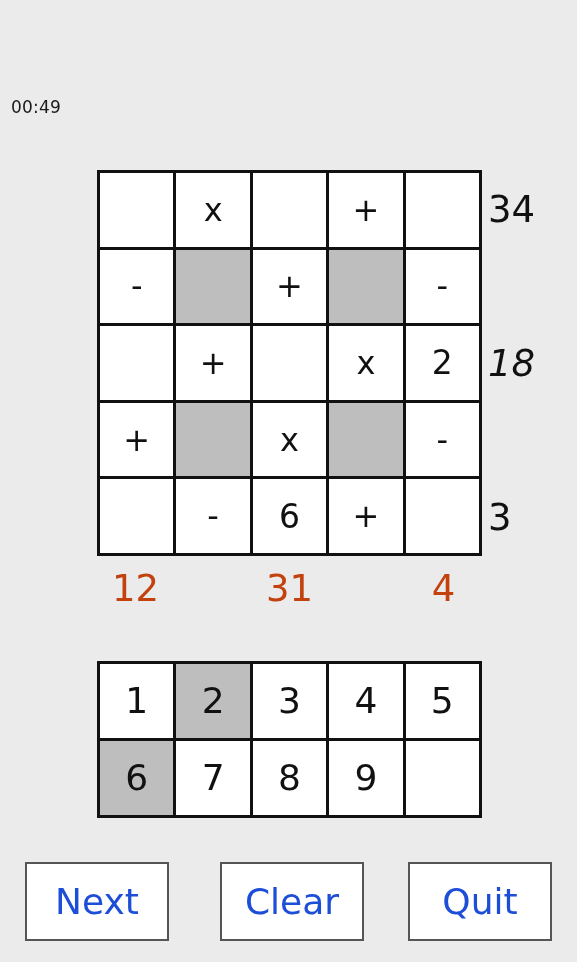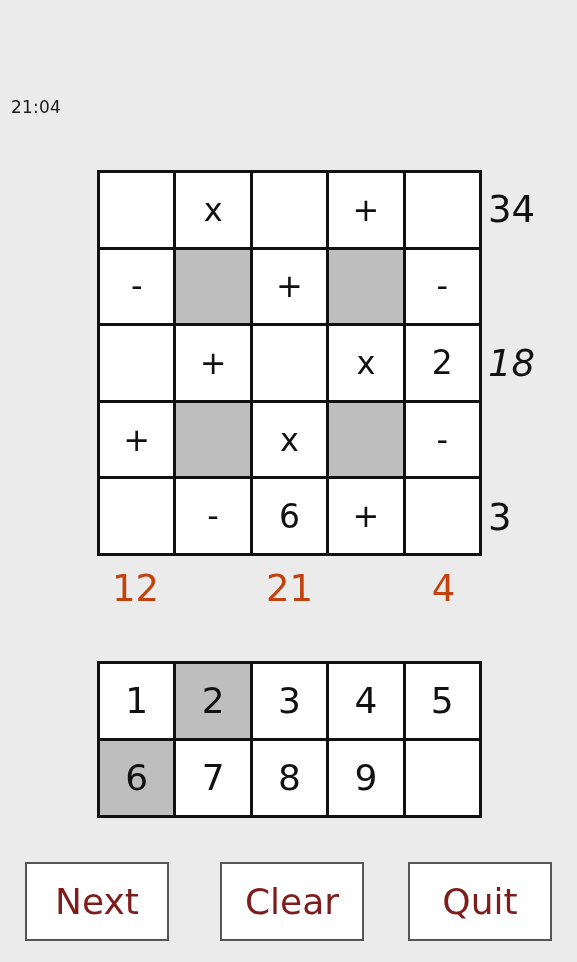--- a/index.html
+++ b/index.html
@@ -137,33 +137,33 @@
     width: 144px;
     height: 79px;
     background: #fff;
     border: 2px solid #555;
     box-sizing: border-box;
     display: flex;
     align-items: center;
     justify-content: center;
     font-family: "DejaVu Sans", sans-serif;
     font-size: 36px;
-    color: #7f1d1d;
+    color: #1d4ed8;
     cursor: pointer;
     padding: 0;
     line-height: 1;
   }
   #btn-next  { left: 25px; }
   #btn-clear { left: 220px; }
   #btn-quit  { left: 408px; }
 </style>
 </head>
 <body>
 
-<div id="timer">21:04</div>
+<div id="timer">00:49</div>
 
 <div id="puzzle-grid">
     <div class="cell"></div>
     <div class="cell op">x</div>
     <div class="cell"></div>
     <div class="cell op">+</div>
     <div class="cell"></div>
     <div class="cell op">-</div>
     <div class="cell blocked"></div>
     <div class="cell op">+</div>
@@ -187,21 +187,21 @@
   </div>
 
 <div class="row-result" id="row-result-0">34</div>
 <div class="row-result" id="row-result-1"></div>
 <div class="row-result" id="row-result-2">18</div>
 <div class="row-result" id="row-result-3"></div>
 <div class="row-result" id="row-result-4">3</div>
 
 <div class="col-result" id="col-result-0">12</div>
 <div class="col-result" id="col-result-1"></div>
-<div class="col-result" id="col-result-2">21</div>
+<div class="col-result" id="col-result-2">31</div>
 <div class="col-result" id="col-result-3"></div>
 <div class="col-result" id="col-result-4">4</div>
 
 <div id="number-tray">
     <div class="tile">1</div>
     <div class="tile used">2</div>
     <div class="tile">3</div>
     <div class="tile">4</div>
     <div class="tile">5</div>
     <div class="tile used">6</div>

